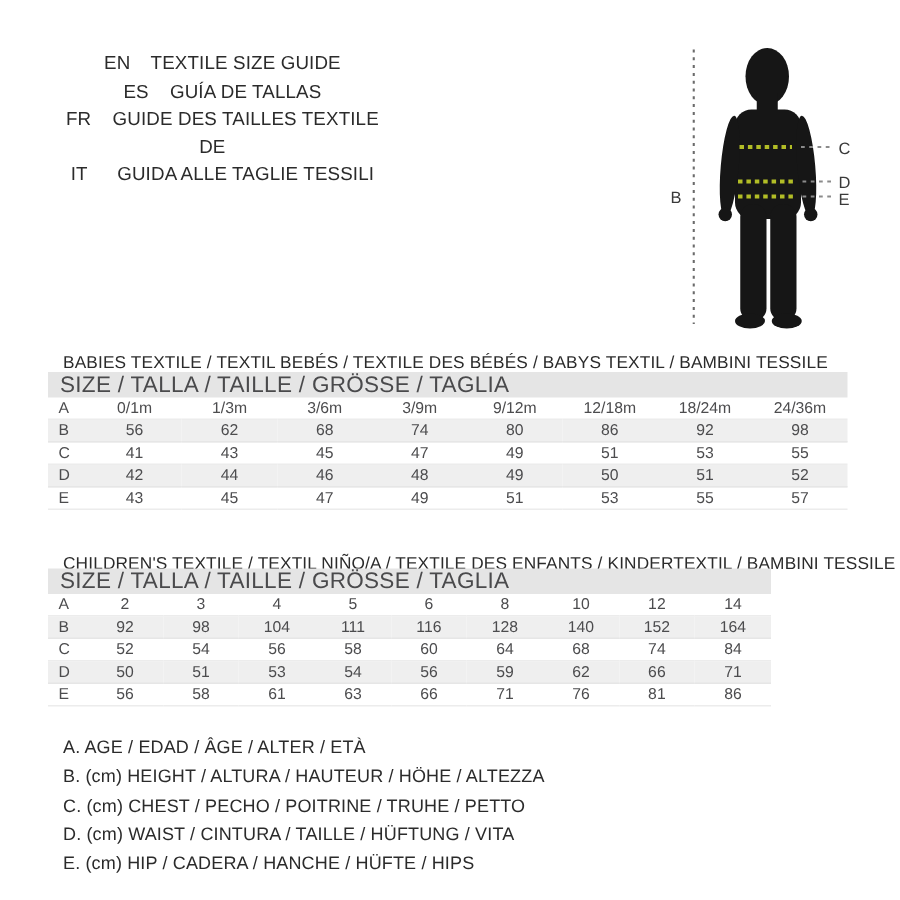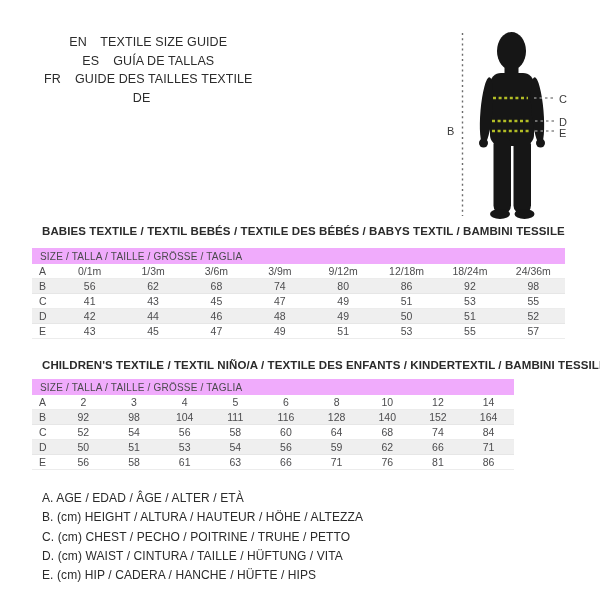--- a/index.html
+++ b/index.html
@@ -16,36 +16,36 @@
   .lang-row{display:flex;line-height:18.6px;font-size:12.5px;letter-spacing:.1px;color:#2b2b2b;justify-content:center;}
   .lang-code{width:31px;flex:0 0 31px;}
   .lang-title{white-space:nowrap;}
 
   
   .figure{position:absolute;left:440px;top:15px;width:160px;height:210px;}
   .figure text{font-family:"Liberation Sans",sans-serif;font-size:11px;fill:#3a3a3a;}
 
   
   .section-heading{
-    position:absolute;left:42px;font-size:11.5px;font-weight:bold;
-    letter-spacing:.1px;color:#2b2b2b;white-space:nowrap;
+    position:absolute;left:42px;font-size:11.5px;font-weight:normal;
+    letter-spacing:.1px;color:#2b2b2b;white-space:nowrap;margin-top:11px;
   }
   .heading-babies{top:225px;}
   .heading-children{top:359px;}
 
   table.size-table{
     position:absolute;left:32px;border-collapse:collapse;table-layout:fixed;
     font-size:10.5px;color:#4c4c4e;
   }
   table.babies-table{top:248px;width:533px;}
   table.children-table{top:379px;width:482px;}
   table.size-table col.label-col{width:26px;}
   table.size-table th{
-    background:#f0abfc;height:16px;font-weight:normal;text-align:left;
-    padding:0 0 0 8px;font-size:10px;color:#4a4a4c;letter-spacing:.2px;
+    background:#e5e5e5;height:16px;font-weight:normal;text-align:left;
+    padding:0 0 0 8px;font-size:15px;color:#4a4a4c;letter-spacing:.2px;
   }
   table.size-table td{height:14px;text-align:center;padding:0;border-bottom:1px solid #ececec;}
   table.size-table td.row-label{text-align:left;padding-left:7px;}
   table.size-table tr.alt td{background:#efefef;border-bottom:1px solid #e6e6e6;}
 
   
   .legend{position:absolute;left:42px;top:489px;}
   .legend-line{font-size:12px;line-height:19.3px;letter-spacing:.1px;color:#2b2b2b;white-space:nowrap;}
 </style>
 </head>
@@ -59,20 +59,24 @@
     <div class="lang-row">
       <span class="lang-code">ES</span>
       <span class="lang-title">GUÍA DE TALLAS</span>
     </div>
     <div class="lang-row">
       <span class="lang-code">FR</span>
       <span class="lang-title">GUIDE DES TAILLES TEXTILE</span>
     </div>
     <div class="lang-row">
       <span class="lang-code">DE</span>
+    </div>
+    <div class="lang-row">
+      <span class="lang-code">IT</span>
+      <span class="lang-title">GUIDA ALLE TAGLIE TESSILI</span>
     </div>
   </div>
 
 <svg class="figure" viewBox="0 0 160 210" aria-hidden="true">
 
   <line x1="22.5" y1="18" x2="22.5" y2="201" stroke-width="1.4" stroke-dasharray="2 3.2" stroke="#6b6b6b"></line>
 
   <g fill="#161616">
     <ellipse cx="71.5" cy="36" rx="14.5" ry="19"></ellipse>
     <rect x="64.5" y="47" width="14" height="13"></rect>

